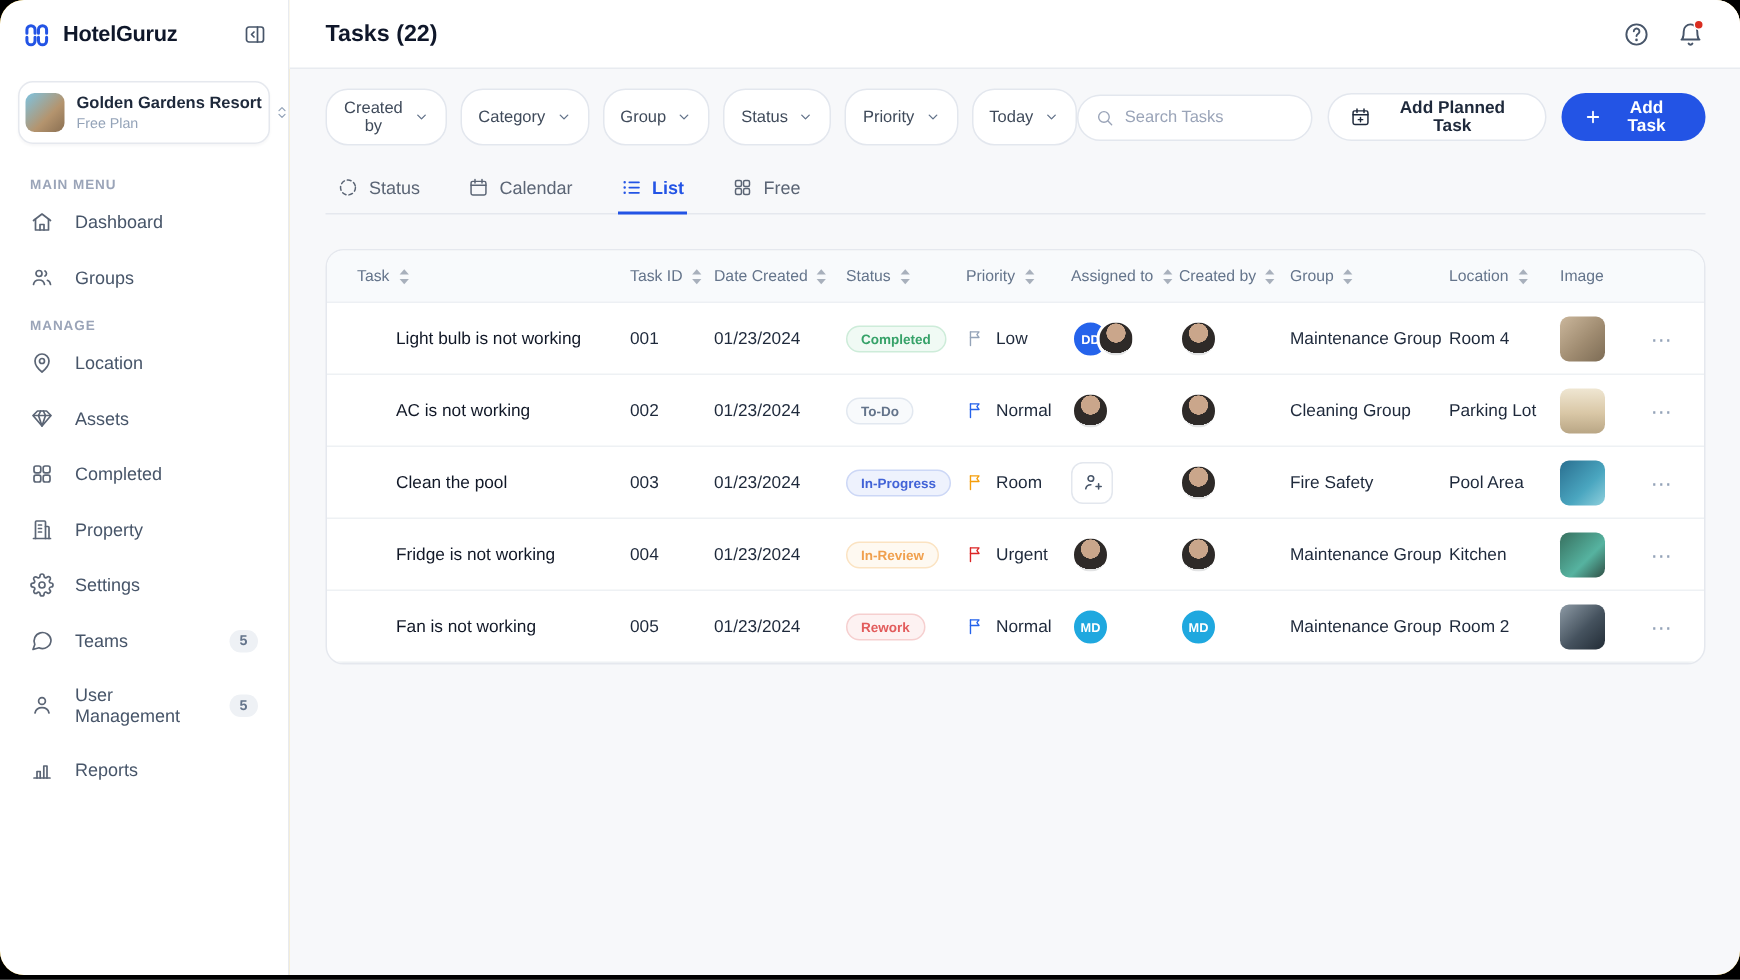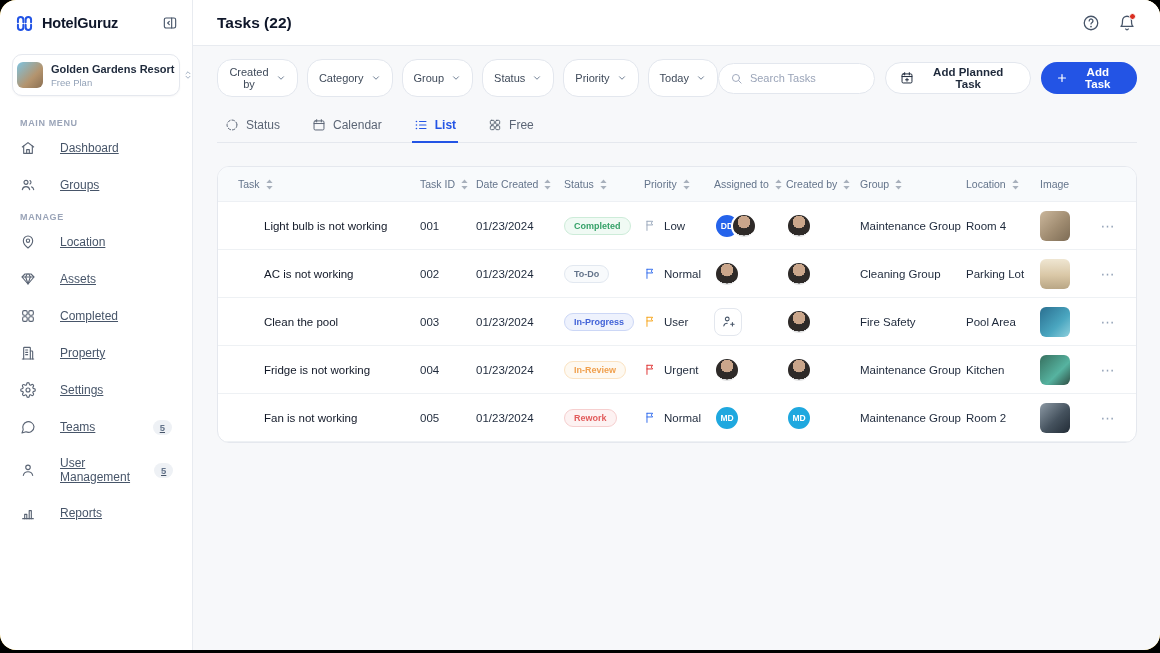--- a/index.html
+++ b/index.html
@@ -10,21 +10,21 @@
   .sidebar { width:193px; min-width:193px; background:#fff; border-right:1px solid #e8ebf0; display:flex; flex-direction:column; }
   .sb-header { height:46px; display:flex; align-items:center; padding:0 14px; gap:7px; }
   .brand { font-size:14.5px; font-weight:800; color:#0f172a; letter-spacing:-.2px; }
   .collapse-btn { margin-left:auto; color:#475569; background:none; border:none; cursor:pointer; display:flex; }
   .property-card { margin:8px 12px 12px; border:1px solid #e5e8ee; border-radius:10px; padding:7px 4px; display:flex; gap:8px; align-items:center; box-shadow:0 1px 2px rgba(16,24,40,.04); cursor:pointer; background:#fff; }
   .prop-thumb { width:26px; height:26px; border-radius:6px; background:linear-gradient(135deg,#7ec3e0 0%,#b4946e 60%,#8a6f52 100%); flex:none; }
   .prop-name { font-size:11px; font-weight:700; color:#1e293b; white-space:nowrap; }
   .prop-plan { font-size:9.5px; color:#94a3b8; margin-top:2px; }
   .prop-chevrons { margin-left:auto; color:#94a3b8; display:flex; }
   .sb-section-label { margin:10px 20px 2px; font-size:9px; font-weight:700; letter-spacing:.07em; color:#9aa4b8; }
-  .sb-item { display:flex; align-items:center; gap:24px; padding:8px 10px; margin:3px 9px; border-radius:8px; border:1px solid transparent; color:#475569; font-size:12px; cursor:pointer;text-decoration:underline; }
+  .sb-item { display:flex; align-items:center; gap:14px; padding:8px 10px; margin:3px 9px; border-radius:8px; border:1px solid transparent; color:#475569; font-size:12px; cursor:pointer; }
   .sb-item .sb-icon { display:flex; color:#5b6575; }
   .sb-item.active { color:#2354e5; font-weight:700; border-color:#dbe2f0; box-shadow:0 1px 2px rgba(16,24,40,.07); }
   .sb-item.active .sb-icon { color:#2354e5; }
   .sb-badge { margin-left:auto; background:#eef1f5; color:#64748b; font-size:9.5px; font-weight:600; padding:2px 7px; border-radius:9px; }
   .sb-user { margin-top:auto; border-top:1px solid #e8ebf0; padding:12px 14px; display:flex; align-items:center; gap:9px; }
   .user-avatar { width:30px; height:30px; border-radius:50%; background:radial-gradient(circle at 50% 35%, #c7b29d 0 35%, #8d7862 36% 70%, #6a6f6a 71%); flex:none; }
   .user-name { font-size:11px; font-weight:700; color:#1e293b; }
   .user-email { font-size:9px; color:#94a3b8; margin-top:2px; }
   .kebab { margin-left:auto; color:#334155; font-size:14px; font-weight:700; background:none; border:none; cursor:pointer; line-height:1; }
 
@@ -529,21 +529,21 @@
               <div>003</div>
               <div>01/23/2024</div>
               <div><span class="badge in-progress">In-Progress</span></div>
               <div class="priority">
                 <span class="flag high" style="display: flex;">
                   <svg width="13" height="13" viewBox="0 0 24 24" fill="none" stroke="currentColor" stroke-width="1.7" stroke-linecap="round" stroke-linejoin="round">
                     <path d="M5.5 21V4.2"></path>
                     <path d="M5.5 4.2h10.5l-2.6 3.4 2.6 3.4H5.5"></path>
                   </svg>
                 </span>
-                <span>User</span>
+                <span>Room</span>
               </div>
               <div class="avatars">
                 <button class="add-assignee">
                   <span style="display: flex;">
                     <svg width="15" height="15" viewBox="0 0 24 24" fill="none" stroke="currentColor" stroke-width="1.7" stroke-linecap="round" stroke-linejoin="round">
                       <circle cx="10" cy="8" r="3"></circle>
                       <path d="M4.5 19c.5-2.8 2.6-4.3 5.5-4.3"></path>
                       <path d="M15.5 16.5h5.5M18.25 13.75v5.5"></path>
                     </svg>
                   </span>

